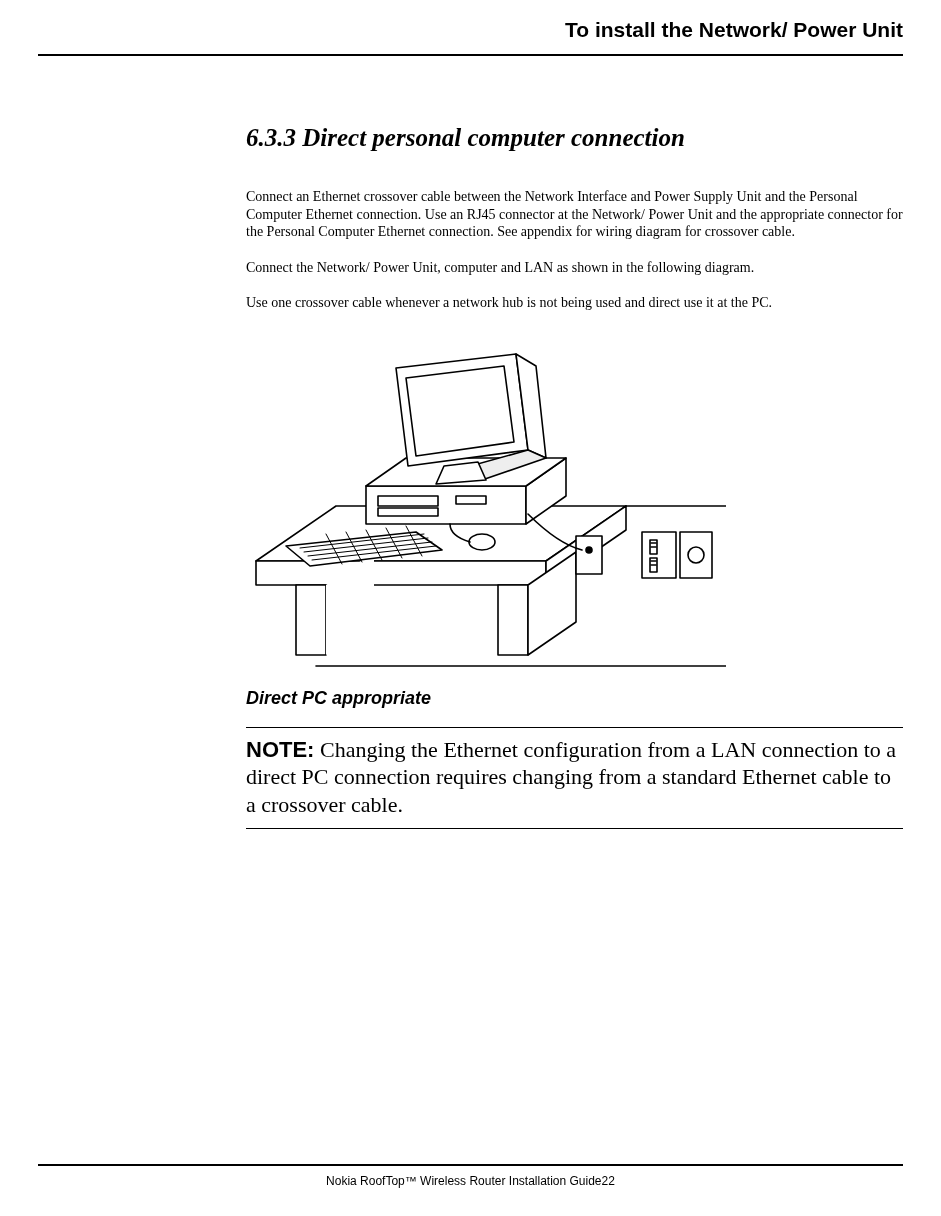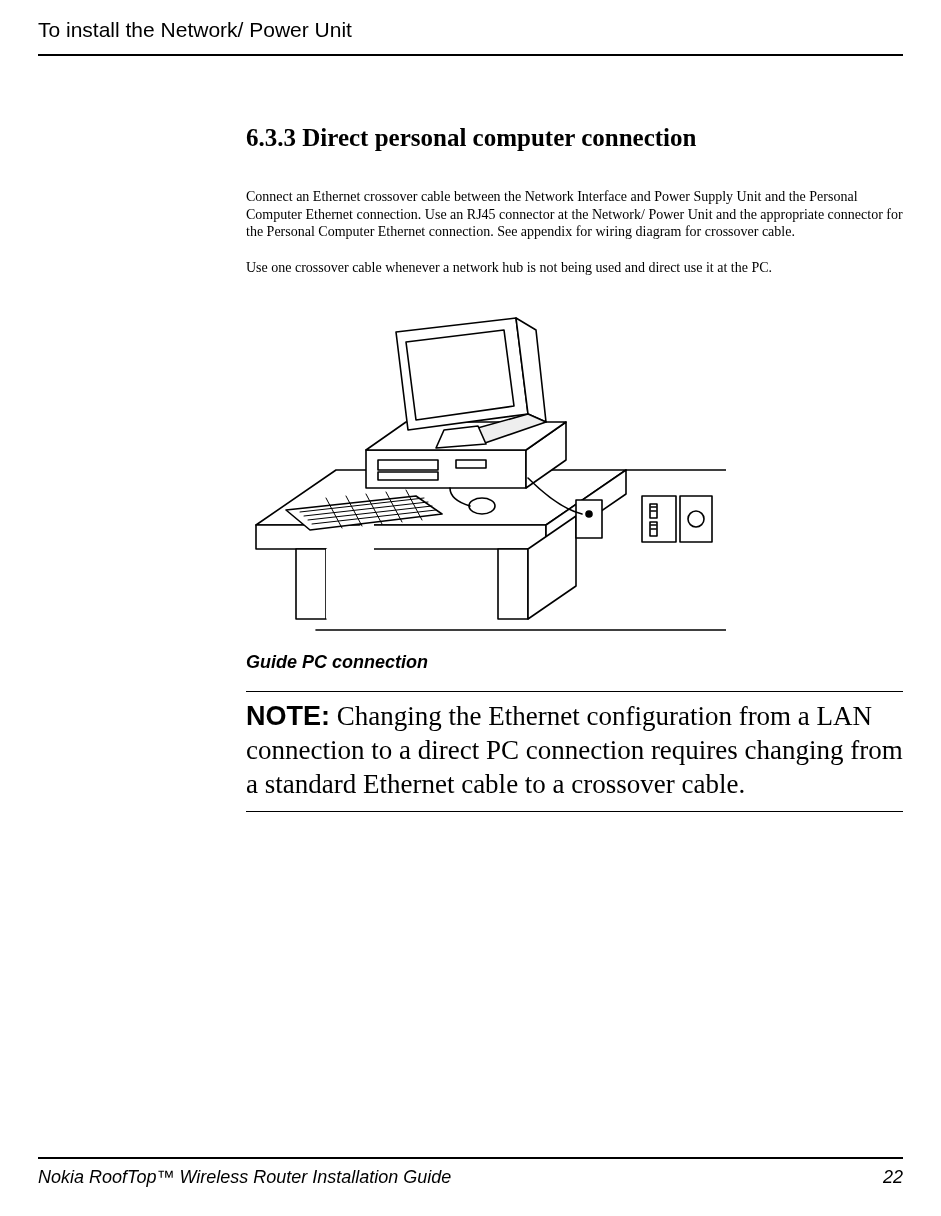--- a/index.html
+++ b/index.html
@@ -6,33 +6,35 @@
     body {
       width: 941px;
       height: 1216px;
       background: #fff;
       font-family: "Times New Roman", Times, serif;
       color: #000;
       position: relative;
       padding: 0 38px;
     }
     .header {
+      text-align: right;
       font-family: Arial, Helvetica, sans-serif;
-      font-weight: normal;
+      font-weight: bold;
       font-size: 21px;
       padding-top: 18px;
       padding-bottom: 12px;
       border-bottom: 2px solid #000;
     }
     .content {
       padding-left: 208px;
       padding-top: 68px;
     }
     .section-heading {
       font-family: "Times New Roman", Times, serif;
+      font-style: italic;
       font-weight: bold;
       font-size: 25px;
       margin-bottom: 36px;
     }
     .para {
       font-size: 14px;
       line-height: 1.25;
       margin-bottom: 18px;
     }
     .figure-wrap {
@@ -43,56 +45,56 @@
     .caption {
       font-family: Arial, Helvetica, sans-serif;
       font-style: italic;
       font-weight: bold;
       font-size: 18px;
       margin-top: 12px;
       margin-bottom: 18px;
     }
     .note-rule { border: none; border-top: 1.5px solid #000; margin: 0; }
     .note-body {
-      font-size: 27px;
+      font-size: 22px;
       line-height: 1.25;
       padding: 8px 0 10px 0;
     }
     .note-label {
       font-family: Arial, Helvetica, sans-serif;
       font-weight: bold;
     }
     .footer {
       position: absolute;
       left: 38px; right: 38px; bottom: 28px;
       border-top: 2px solid #000;
       padding-top: 8px;
       font-family: Arial, Helvetica, sans-serif;
-      font-style: italic;
-      font-size: 18px;
+      font-size: 12px;
       display: flex;
-      justify-content: space-between;
+      justify-content: center;
     }
   </style>
 </head>
 <body>
 
 <div class="header">
   <span>To install the Network/ Power Unit</span>
 </div>
 
 <div class="content">
 
   <div class="section-heading">
     <span>6.3.3</span>
     <span> </span>
     <span>Direct personal computer connection</span>
   </div>
 
   <p class="para">Connect an Ethernet crossover cable between the Network Interface and Power Supply Unit and the Personal Computer Ethernet connection. Use an RJ45 connector at the Network/ Power Unit and the appropriate connector for the Personal Computer Ethernet connection. See appendix for wiring diagram for crossover cable.</p>
+  <p class="para">Connect the Network/ Power Unit, computer and LAN as shown in the following diagram.</p>
   <p class="para">Use one crossover cable whenever a network hub is not being used and direct use it at the PC.</p>
 
   <div class="figure-wrap">
     <svg width="480" height="330" viewBox="0 0 480 330" xmlns="http://www.w3.org/2000/svg" stroke="#000" stroke-width="1.6" fill="none" stroke-linejoin="round" stroke-linecap="round">
 
       <polygon points="10,215 300,215 380,160 90,160" fill="#fff"></polygon>
 
       <rect x="10" y="215" width="290" height="24" fill="#fff"></rect>
 
       <polygon points="300,215 380,160 380,184 300,239" fill="#fff"></polygon>
@@ -148,21 +150,21 @@
           <line x1="140" y1="182" x2="156" y2="212"></line>
           <line x1="160" y1="180" x2="176" y2="210"></line>
         </g>
       </g>
 
       <ellipse cx="236" cy="196" rx="13" ry="8" fill="#fff"></ellipse>
       <path d="M224 196 q-20 -6 -20 -18" fill="none"></path>
 
       <path d="M282 168 q30 30 54 36" fill="none"></path>
     </svg>
-    <div class="caption">Guide PC connection</div>
+    <div class="caption">Direct PC appropriate</div>
   </div>
 
   <hr class="note-rule">
   <div class="note-body">
     <span class="note-label">NOTE:</span><span> Changing the Ethernet configuration from a LAN connection to a direct PC connection requires changing from a standard Ethernet cable to a crossover cable.</span>
   </div>
   <hr class="note-rule">
 
 </div>
 

